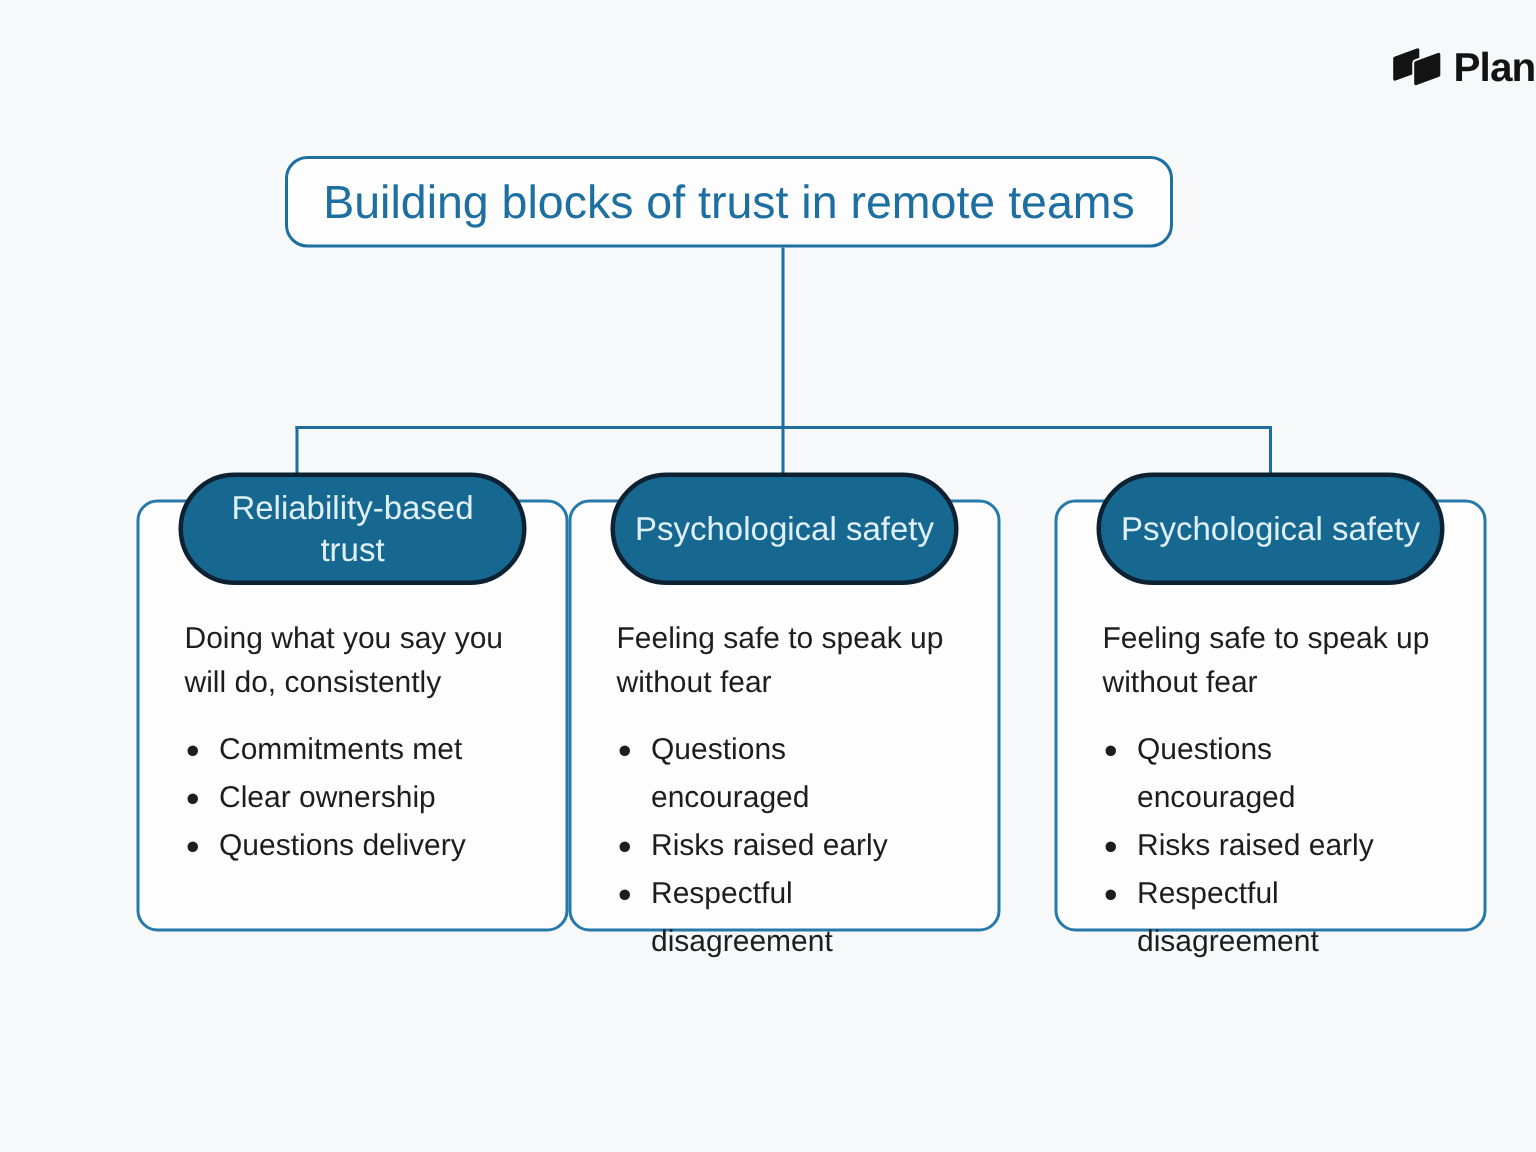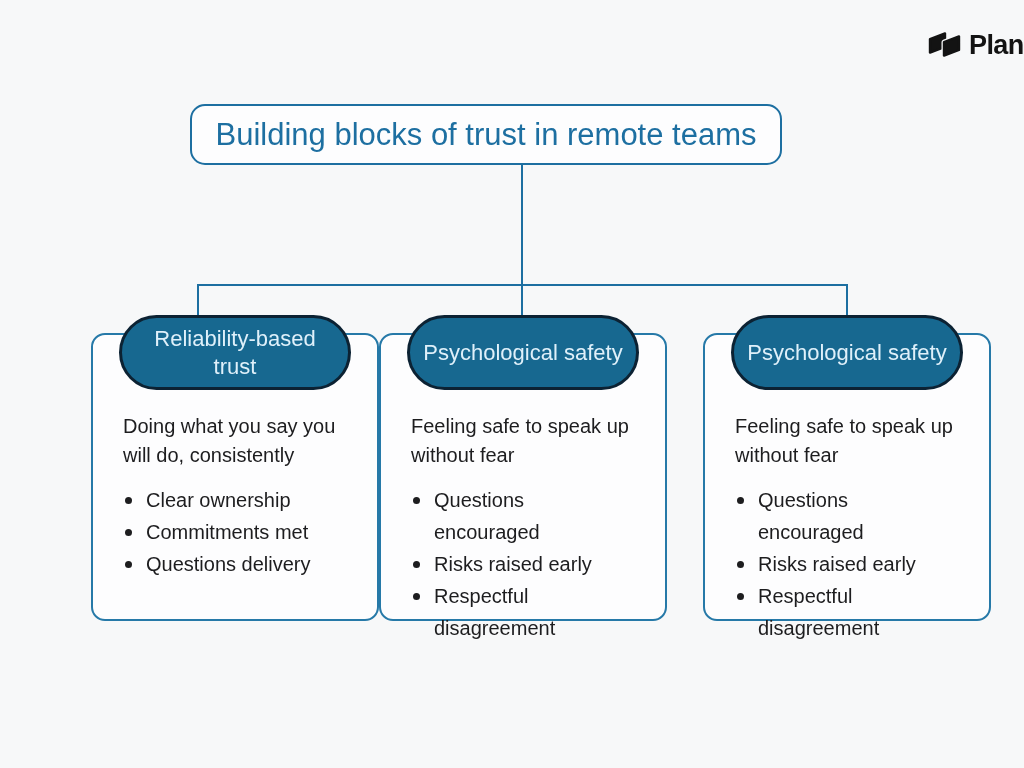--- a/index.html
+++ b/index.html
@@ -168,22 +168,22 @@
   <div class="line drop-left"></div>
   <div class="line drop-center"></div>
   <div class="line drop-right"></div>
 
   <section class="card pos-1">
     <div class="pill">
       <span>Reliability-based trust</span>
     </div>
     <p class="desc">Doing what you say you will do, consistently</p>
     <ul class="bullets">
+      <li>Commitments met</li>
       <li>Clear ownership</li>
-      <li>Commitments met</li>
       <li>Questions delivery</li>
     </ul>
   </section>
 
   <section class="card pos-2">
     <div class="pill">
       <span>Psychological safety</span>
     </div>
     <p class="desc">Feeling safe to speak up without fear</p>
     <ul class="bullets">

